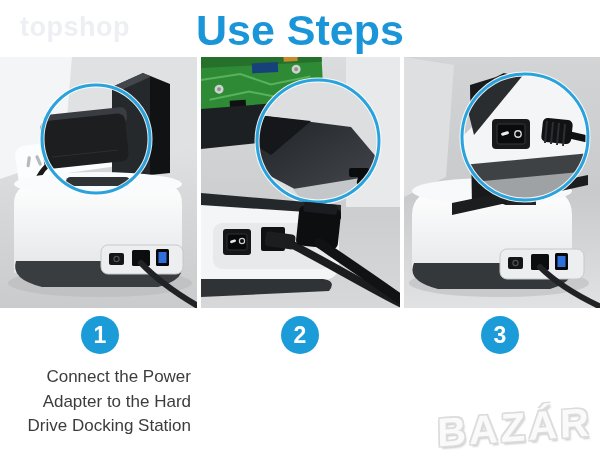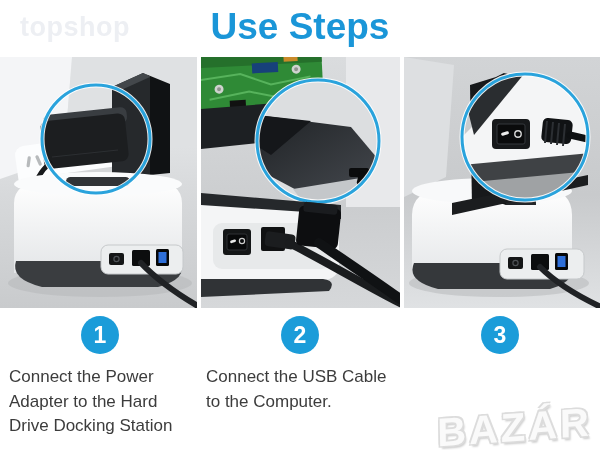--- a/index.html
+++ b/index.html
@@ -7,39 +7,39 @@
     position:relative;width:600px;height:450px;background:#ffffff;
     font-family:"Liberation Sans",sans-serif;overflow:hidden;
   }
   .wm-topshop{
     position:absolute;left:20px;top:12px;
     font-size:27px;font-weight:bold;letter-spacing:.5px;
     color:#edeff3;user-select:none;
   }
   .title{
     position:absolute;left:0;top:6px;width:600px;text-align:center;
-    margin:0;font-size:37px;font-weight:bold;color:#1a96d8;letter-spacing:0;
+    margin:0;font-size:43px;font-weight:bold;color:#1a96d8;letter-spacing:0;
   }
   .photo-row{
     position:absolute;left:0;top:57px;width:600px;height:251px;
     display:flex;gap:4px;
   }
   .photo-row svg{display:block;flex:0 0 auto;}
   .steps-row{
     position:absolute;left:0;top:316px;width:600px;display:flex;
   }
   .step{width:200px;display:flex;flex-direction:column;align-items:center;}
   .step-num{
     width:38px;height:38px;border-radius:50%;background:#1b9cd9;
     color:#ffffff;font-size:23px;font-weight:bold;
     display:flex;align-items:center;justify-content:center;line-height:1;
   }
   .step-caption{
     margin-top:11px;font-size:17px;line-height:1.45;color:#3c3c3c;
-    text-align:left;
+    text-align:right;
   }
   .cap-1{max-width:182px;}
   .cap-2{max-width:188px;}
   .cap-3{max-width:152px;}
   .wm-bazar{
     position:absolute;right:8px;bottom:0px;
     font-size:40px;font-weight:bold;letter-spacing:3px;
     color:#fafafa;
     text-shadow:
       -1.5px -1.5px 0 #dcdcdc, 1.5px -1.5px 0 #dcdcdc,
@@ -251,21 +251,20 @@
 
   </div>
 
   <div class="steps-row">
     <div class="step">
       <div class="step-num">1</div>
       <div class="step-caption cap-1">Connect the Power Adapter to the Hard Drive Docking Station</div>
     </div>
     <div class="step">
       <div class="step-num">2</div>
-      <div class="step-caption cap-2">Connect the USB Cable to the Computer.</div>
     </div>
     <div class="step">
       <div class="step-num">3</div>
     </div>
   </div>
 
   <div class="wm-bazar">BAZÁR</div>
 
 </div>
 

